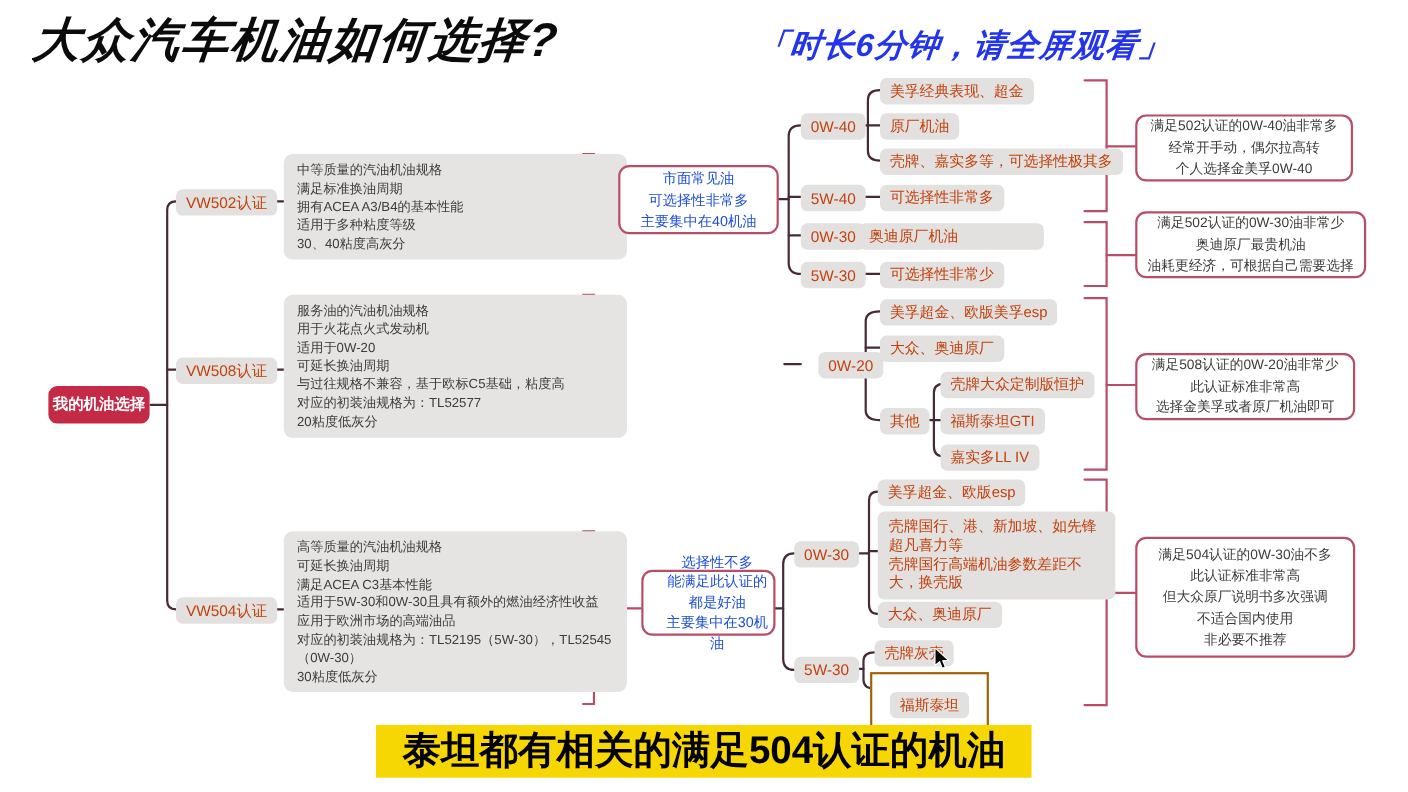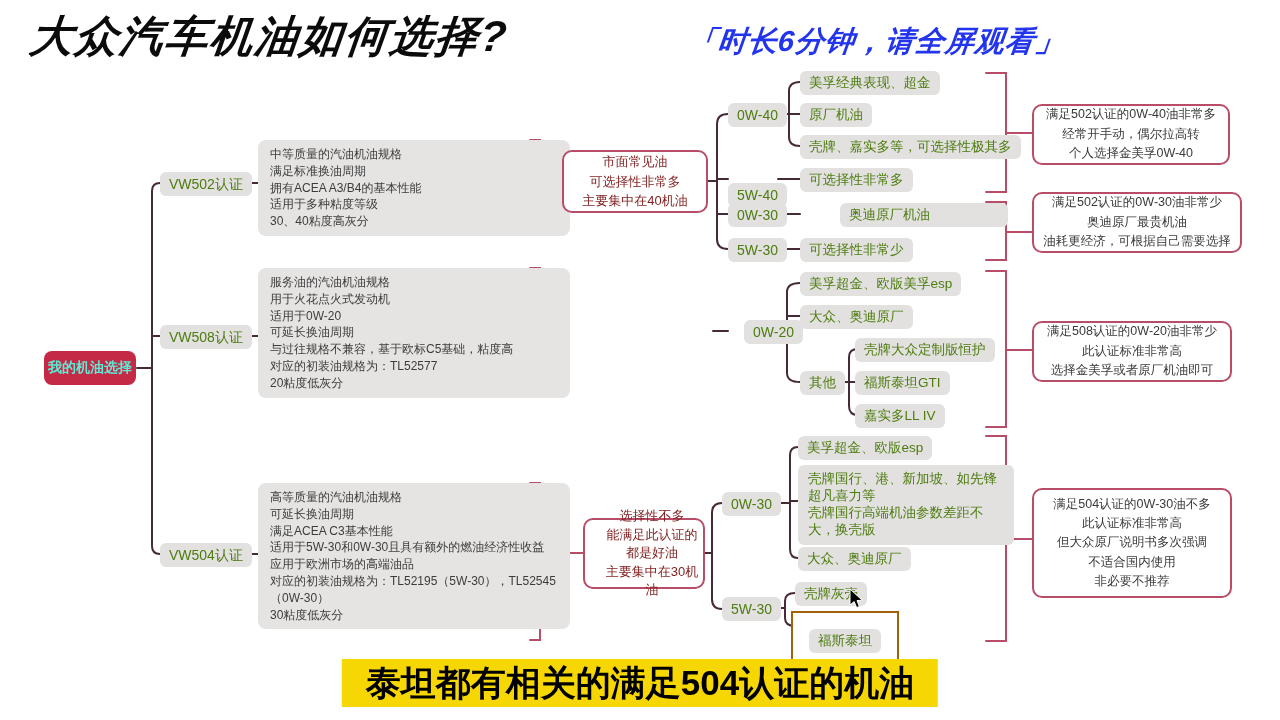--- a/index.html
+++ b/index.html
@@ -19,35 +19,35 @@
     left:688px;top:22px;font-size:29px;font-weight:900;font-style:italic;
     color:#2334ed;letter-spacing:1px;transform:skewX(-6deg);white-space:nowrap;
   }
   .subtitle{
     left:50%;top:659px;transform:translateX(-50%);
     background:#f6d704;color:#000;font-size:35px;font-weight:700;
     line-height:1.25;padding:2px 24px;white-space:nowrap;
   }
 
   .rootnode{
-    left:44px;top:351px;width:92px;height:34px;background:#c42a45;color:#5eead4;
+    left:44px;top:351px;width:92px;height:34px;background:#c42a45;color:#ffffff;
     border-radius:8px;display:flex;align-items:center;justify-content:center;
     font-size:14px;font-weight:600;
   }
   .gbox{
-    background:#e3e1e0;color:#4d7c0f;border-radius:6px;
+    background:#e3e1e0;color:#c2410c;border-radius:6px;
     padding:4px 9px;font-size:13.5px;line-height:1.15;white-space:nowrap;
   }
   .branch{font-size:14px;}
   .desc{
     background:#e6e4e3;color:#3c3c3c;border-radius:8px;width:312px;
     padding:6px 12px;font-size:12px;line-height:1.4;white-space:pre-line;
   }
   .wnode{
-    background:#fff;border:2px solid #b84d68;border-radius:10px;color:#7f1d1d;
+    background:#fff;border:2px solid #b84d68;border-radius:10px;color:#1d4ed8;
     display:flex;align-items:center;justify-content:center;text-align:center;
     font-size:13px;line-height:1.5;white-space:pre-line;
   }
   .note{
     background:#fff;border:2px solid #b84d68;border-radius:10px;color:#3a3a3a;
     display:flex;align-items:center;justify-content:center;text-align:center;
     font-size:12.5px;line-height:1.55;white-space:pre-line;padding:4px 8px;
   }
   .wrapleaf{white-space:pre-line;line-height:1.25;padding:6px 10px;}
   .hl{
@@ -130,24 +130,24 @@
 拥有ACEA A3/B4的基本性能
 适用于多种粘度等级
 30、40粘度高灰分</div>
   <div class="abs wnode" style="left:562px;top:150px;width:146px;height:63px;">市面常见油
 可选择性非常多
 主要集中在40机油</div>
   <div class="abs gbox" style="left:728px;top:103px;font-size:14px;">0W-40</div>
   <div class="abs gbox" style="left:800px;top:71px;">美孚经典表现、超金</div>
   <div class="abs gbox" style="left:800px;top:103px;">原厂机油</div>
   <div class="abs gbox" style="left:800px;top:135px;">壳牌、嘉实多等，可选择性极其多</div>
-  <div class="abs gbox" style="left:728px;top:168px;font-size:14px;margin-top:15px;">5W-40</div>
+  <div class="abs gbox" style="left:728px;top:168px;font-size:14px;">5W-40</div>
   <div class="abs gbox" style="left:800px;top:168px;">可选择性非常多</div>
   <div class="abs gbox" style="left:728px;top:203px;font-size:14px;">0W-30</div>
-  <div class="abs gbox" style="left:840px;top:203px;width:168px;">奥迪原厂机油</div>
+  <div class="abs gbox" style="left:781px;top:203px;width:168px;">奥迪原厂机油</div>
   <div class="abs gbox" style="left:728px;top:238px;font-size:14px;">5W-30</div>
   <div class="abs gbox" style="left:800px;top:238px;">可选择性非常少</div>
   <div class="abs note" style="left:1032px;top:104px;width:198px;height:61px;">满足502认证的0W-40油非常多
 经常开手动，偶尔拉高转
 个人选择金美孚0W-40</div>
   <div class="abs note" style="left:1032px;top:192px;width:210px;height:61px;">满足502认证的0W-30油非常少
 奥迪原厂最贵机油
 油耗更经济，可根据自己需要选择</div>
 
   <div class="abs gbox branch" style="left:160px;top:325px;">VW508认证</div>
@@ -170,21 +170,21 @@
 选择金美孚或者原厂机油即可</div>
 
   <div class="abs gbox branch" style="left:160px;top:543px;">VW504认证</div>
   <div class="abs desc" style="left:258px;top:483px;">高等质量的汽油机油规格
 可延长换油周期
 满足ACEA C3基本性能
 适用于5W-30和0W-30且具有额外的燃油经济性收益
 应用于欧洲市场的高端油品
 对应的初装油规格为：TL52195（5W-30），TL52545（0W-30）
 30粘度低灰分</div>
-  <div class="abs wnode" style="left:583px;top:518px;width:122px;height:71px;line-height:1.42;padding-left:16px;">选择性不多
+  <div class="abs wnode" style="left:583px;top:518px;width:122px;height:60px;line-height:1.42;padding-left:16px;">选择性不多
 能满足此认证的
 都是好油
 主要集中在30机油</div>
   <div class="abs gbox" style="left:722px;top:492px;font-size:14px;">0W-30</div>
   <div class="abs gbox" style="left:798px;top:436px;">美孚超金、欧版esp</div>
   <div class="abs gbox wrapleaf" style="left:798px;top:465px;width:216px;">壳牌国行、港、新加坡、如先锋超凡喜力等
 壳牌国行高端机油参数差距不大，换壳版</div>
   <div class="abs gbox" style="left:798px;top:547px;">大众、奥迪原厂</div>
   <div class="abs gbox" style="left:722px;top:597px;font-size:14px;">5W-30</div>
   <div class="abs gbox" style="left:795px;top:582px;">壳牌灰壳</div>

